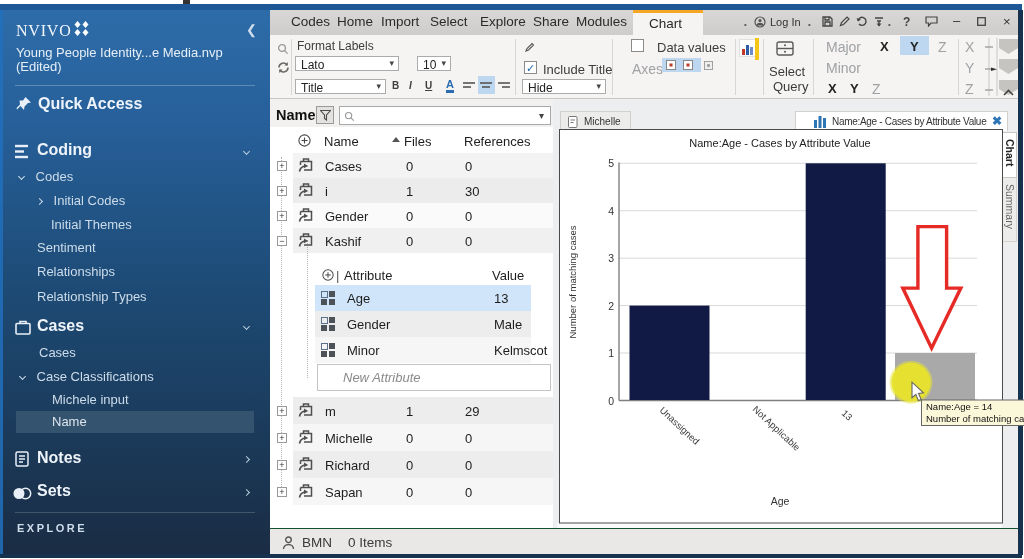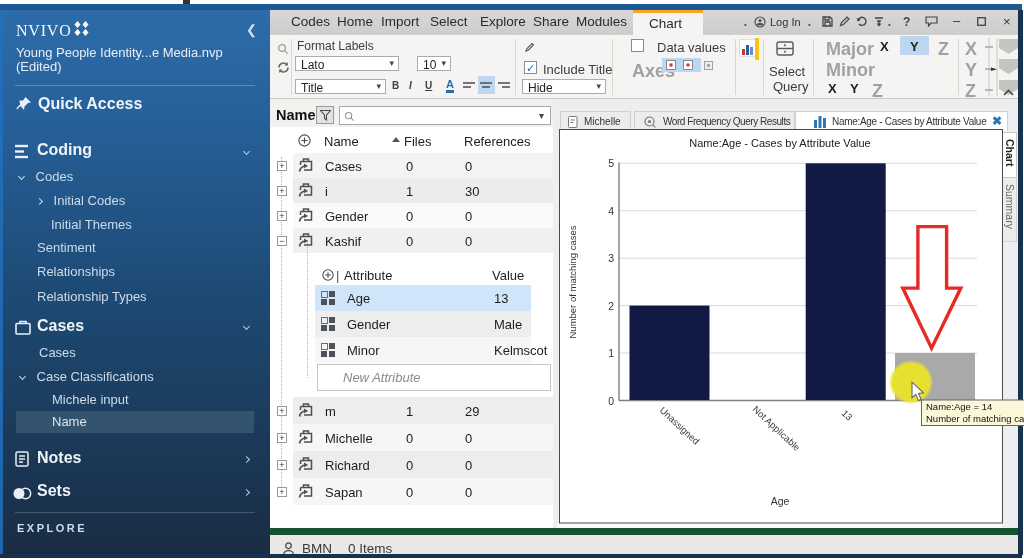--- a/index.html
+++ b/index.html
@@ -36,21 +36,21 @@
 .menubar { position:absolute; left:270px; top:10px; width:748px; height:25px; background:linear-gradient(#d8d7d5,#cecdcb); }
 .mb-item { position:absolute; top:4px; font-size:13.5px; color:#2b2b2b; }
 .mb-chart { position:absolute; left:363px; top:0; width:70px; height:25px; background:#f5f4f2; border-top:3px solid #f5a623; }
 .mb-chart span { position:absolute; left:16px; top:3px; font-size:13.5px; color:#2b2b2b; }
 .ti { position:absolute; top:16px; font-size:10px; color:#555; }
 
 
 .ribbon { position:absolute; left:270px; top:35px; width:748px; height:64px; background:#f5f4f2; border-bottom:1px solid #c9c7c4; }
 .rb-div { position:absolute; top:4px; width:1px; height:56px; background:#d8d6d3; }
 .rb-lab { position:absolute; font-size:12px; color:#3c3c3c; }
-.rb-gray { position:absolute; font-size:18px; color:#9fa1a4;font-weight:bold; }
+.rb-gray { position:absolute; font-size:14px; color:#9fa1a4; }
 .combo { position:absolute; background:#fff; border:1px solid #ababab; font-size:12px; color:#222; }
 .combo .tx { position:absolute; left:5px; top:1px; }
 .combo .ar { position:absolute; right:4px; top:1px; font-size:9px; color:#444; }
 .chk { position:absolute; width:13px; height:13px; background:#fff; border:1px solid #8a8a8a; font-size:11px; color:#1a66b0; text-align:center; line-height:12px; }
 .hlbox { position:absolute; background:#bdd7f0; }
 
 
 .contentbg { position:absolute; left:270px; top:99px; width:748px; height:429px; background:#eceef0; }
 .listpanel { position:absolute; left:270px; top:127px; width:283px; height:401px; background:#fff; }
 .lp-head { position:absolute; left:270px; top:99px; width:283px; height:28px; background:#f2f1ef; }
@@ -63,21 +63,21 @@
 .attr-ic::before { content:""; position:absolute; left:0; top:0; width:5px; height:5px; border:1.5px solid #5b7188; }
 .attr-ic::after { content:""; position:absolute; left:8px; top:0; width:6px; height:6px; background:#4d5158;
   box-shadow: -8px 8px 0 #4d5158, 0 8px 0 #4d5158; }
 
 
 .tabbar { position:absolute; left:556px; top:111px; width:452px; height:20px; }
 .tab { position:absolute; top:0; height:20px; background:#ececea; border:1px solid #d2d0cd; border-bottom:none; font-size:10px; color:#333; white-space:nowrap; overflow:hidden; }
 .tab.active { background:#fff; }
 
 
-.statusbar { position:absolute; left:270px; top:528px; width:748px; height:26px; background:#e9e8e6; border-top:7px solid #14532d; font-size:13.5px; color:#3a3a3a; }
+.statusbar { position:absolute; left:270px; top:528px; width:748px; height:26px; background:#e9e8e6; border-top:1px solid #14532d; font-size:13.5px; color:#3a3a3a; }
 </style>
 </head>
 <body>
 <div id="app">
   <div class="mark"></div>
   <div class="topnavy"></div>
 
   <div class="sidebar">
     <div class="leftedge"></div>
     <div class="sb-logo">NVIVO<svg width="16" height="15" viewBox="0 0 16 15" style="margin-left:2px">
@@ -486,28 +486,20 @@
 
   <div class="tabbar">
     <div class="tab" style="left:4px;width:71px">
       <svg style="position:absolute;left:7px;top:4px" width="11" height="12" viewBox="0 0 11 12">
           <rect x="0.5" y="0.5" width="8.5" height="11" rx="1" fill="#fff" stroke="#777"></rect>
           <line x1="2.5" y1="4" x2="7" y2="4" stroke="#777"></line>
           <line x1="2.5" y1="6.5" x2="5.5" y2="6.5" stroke="#777"></line>
         </svg>
       <span style="position:absolute;left:23px;top:4px">Michelle</span>
     </div>
-    <div class="tab" style="left:78px;width:161px">
-      <svg style="position:absolute;left:9px;top:4px" width="12" height="12" viewBox="0 0 12 12">
-          <circle cx="5.5" cy="5.5" r="4.5" fill="none" stroke="#777" stroke-width="1.2"></circle>
-          <line x1="8.8" y1="8.8" x2="11.3" y2="11.3" stroke="#777" stroke-width="1.2"></line>
-          <circle cx="5.5" cy="5.5" r="1.6" fill="#777"></circle>
-        </svg>
-      <span style="position:absolute;left:28px;top:4px;letter-spacing:-0.45px">Word Frequency Query Results</span>
-    </div>
     <div class="tab active" style="left:239px;width:213px">
       <svg style="position:absolute;left:18px;top:4px" width="13" height="12" viewBox="0 0 13 12">
           <g fill="#2e75b6">
             <rect x="0" y="4" width="3" height="8"></rect>
             <rect x="4.5" y="0" width="3" height="12"></rect>
             <rect x="9" y="2" width="3" height="10"></rect>
           </g>
         </svg>
       <span style="position:absolute;left:36px;top:4px;letter-spacing:-0.3px">Name:Age - Cases by Attribute Value</span>
       <span style="position:absolute;left:196px;top:2px;color:#2e75b6;font-weight:bold;font-size:12px">✖</span>

